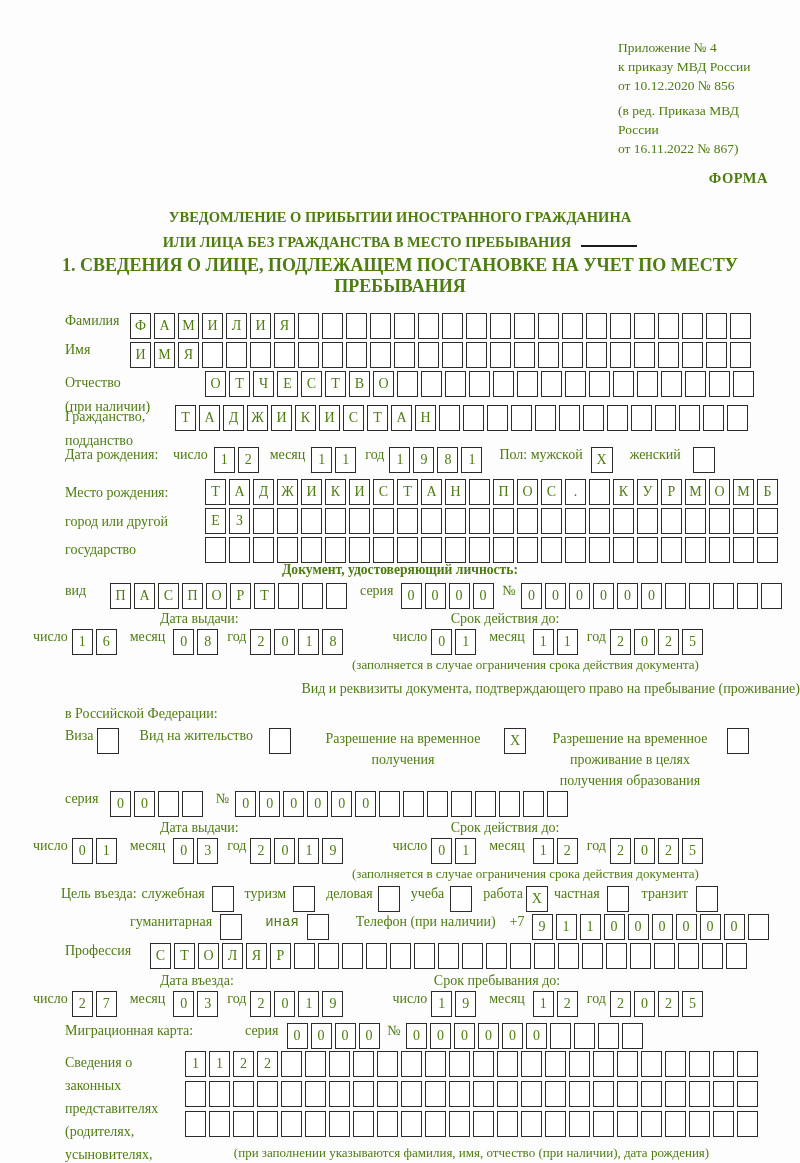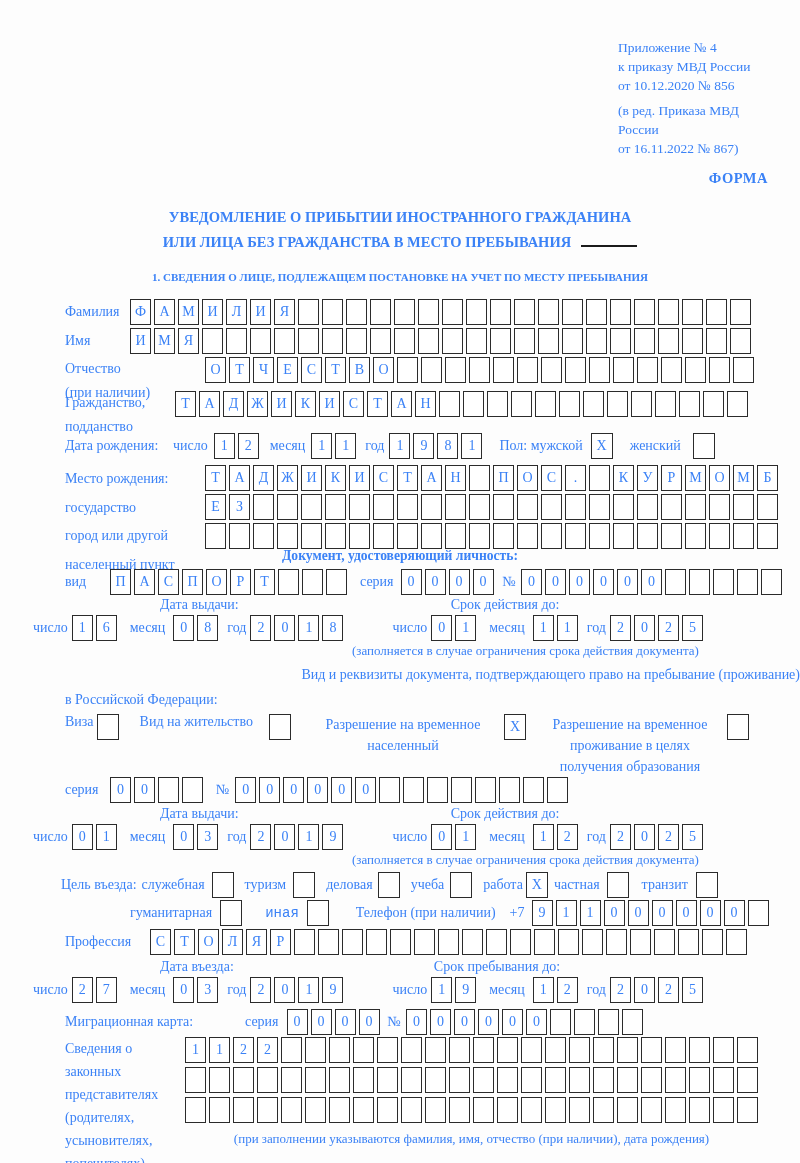--- a/index.html
+++ b/index.html
@@ -1,44 +1,44 @@
 <!DOCTYPE html>
 <html><head>
 <meta charset="utf-8">
 <style>
   * { box-sizing: border-box; margin: 0; padding: 0; }
   html,body { background:#ffffff; }
   .page {
     position: relative;
     width: 800px; height: 1163px;
     background: #fdfdfd;
-    color: #3b82f6;
+    color: #4d7c0f;
     font-family: "Liberation Serif", "DejaVu Serif", serif;
     font-size: 14px;
     overflow: hidden;
   }
-  .row { display: flex; align-items: center; }
+  .row { display: flex; align-items: flex-start; }
   .row.top { align-items: flex-start; }
   .lbl { flex: none; font-size: 14px; }
   .boxes { display: flex; flex: none; }
   .box {
     flex: none;
     width: 21px; height: 26px;
     border: 1.6px solid #2b2b2b;
     margin-right: 3px;
     display: inline-flex; align-items: center; justify-content: center;
     font-size: 14px; background: #fff;
   }
   .chk { width: 22px; }
   .appendix { margin: 38px 32px 0 618px; line-height: 19px; font-size: 13.5px; }
   .amendment { margin: 6px 32px 0 618px; line-height: 19px; font-size: 13.5px; }
   .forma { margin: 12px 32px 0 0; text-align: right; font-weight: bold; font-size: 14.5px; letter-spacing: 0.5px; }
   .title { margin-top: 18px; text-align: center; font-weight: bold; font-size: 14.5px; line-height: 25px; }
   .title-underline { display: inline-block; width: 56px; border-bottom: 2px solid #1b1b1b; margin-left: 10px; }
-  .sec-heading { margin-top: 16px; text-align: center; font-weight: bold; font-size: 11px; }
+  .sec-heading { margin-top: 0; text-align: center; font-weight: bold; font-size: 18px; }
   .doc-heading { margin-top: -14px; text-align: center; font-weight: bold; font-size: 13.6px; height: 18px; }
   .date-hdr { display: flex; margin-top: 0; height: 17px; font-size: 14px; }
   .note { font-size: 13px; height: 16px; }
   .centered-opt { text-align: center; line-height: 21px; font-size: 14px; flex: none; }
   .bp-label { width: 140px; flex: none; line-height: 28.5px; height: 97px; overflow: visible; }
   .reps-label { width: 120px; flex: none; line-height: 23px; overflow: visible; }
   .mini-gap { margin-bottom: 3px; }
 </style>
 </head>
 <body>
@@ -213,23 +213,22 @@
       </span>
     <span class="lbl" style="margin-left:14px;">Пол: мужской</span>
     <span class="box chk" style="margin-left:8px;">X</span>
     <span class="lbl" style="margin-left:14px;">женский</span>
     <span class="box chk" style="margin-left:12px;"></span>
   </div>
 
   <div class="row top" style="margin:6px 0 0 65px; height:97px;">
     <span class="bp-label">
       <span style="display:block;">Место рождения:</span>
+      <span style="display:block;">город или другой</span>
       <span style="display:block;">государство</span>
-      <span style="display:block;">город или другой</span>
-      <span style="display:block;">населенный пункт</span>
     </span>
     <span style="display:block;">
       <span class="boxes mini-gap">
           <span class="box">Т</span>
           <span class="box">А</span>
           <span class="box">Д</span>
           <span class="box">Ж</span>
           <span class="box">И</span>
           <span class="box">К</span>
           <span class="box">И</span>
@@ -390,21 +389,21 @@
   <div style="margin:8px 0 0 65px; height:18px;text-align:right;">Вид и реквизиты документа, подтверждающего право на пребывание (проживание)</div>
   <div style="margin:7px 0 0 65px; height:18px;">в Российской Федерации:</div>
 
   <div class="row top" style="margin:4px 0 0 65px; height:63px;">
     <span class="lbl">Виза</span>
     <span class="box chk" style="margin-left:3px;"></span>
     <span class="lbl" style="margin-left:18px;">Вид на жительство</span>
     <span class="box chk" style="margin-left:16px;"></span>
     <span class="centered-opt" style="margin-left:14px; width:190px;">
       <span style="display:block;">Разрешение на временное</span>
-      <span style="display:block;">населенный</span>
+      <span style="display:block;">получения</span>
     </span>
     <span class="box chk" style="margin-left:6px;">X</span>
     <span class="centered-opt" style="margin-left:10px; width:182px;">
       <span style="display:block;">Разрешение на временное</span>
       <span style="display:block;">проживание в целях</span>
       <span style="display:block;">получения образования</span>
     </span>
     <span class="box chk" style="margin-left:6px;"></span>
   </div>
 

